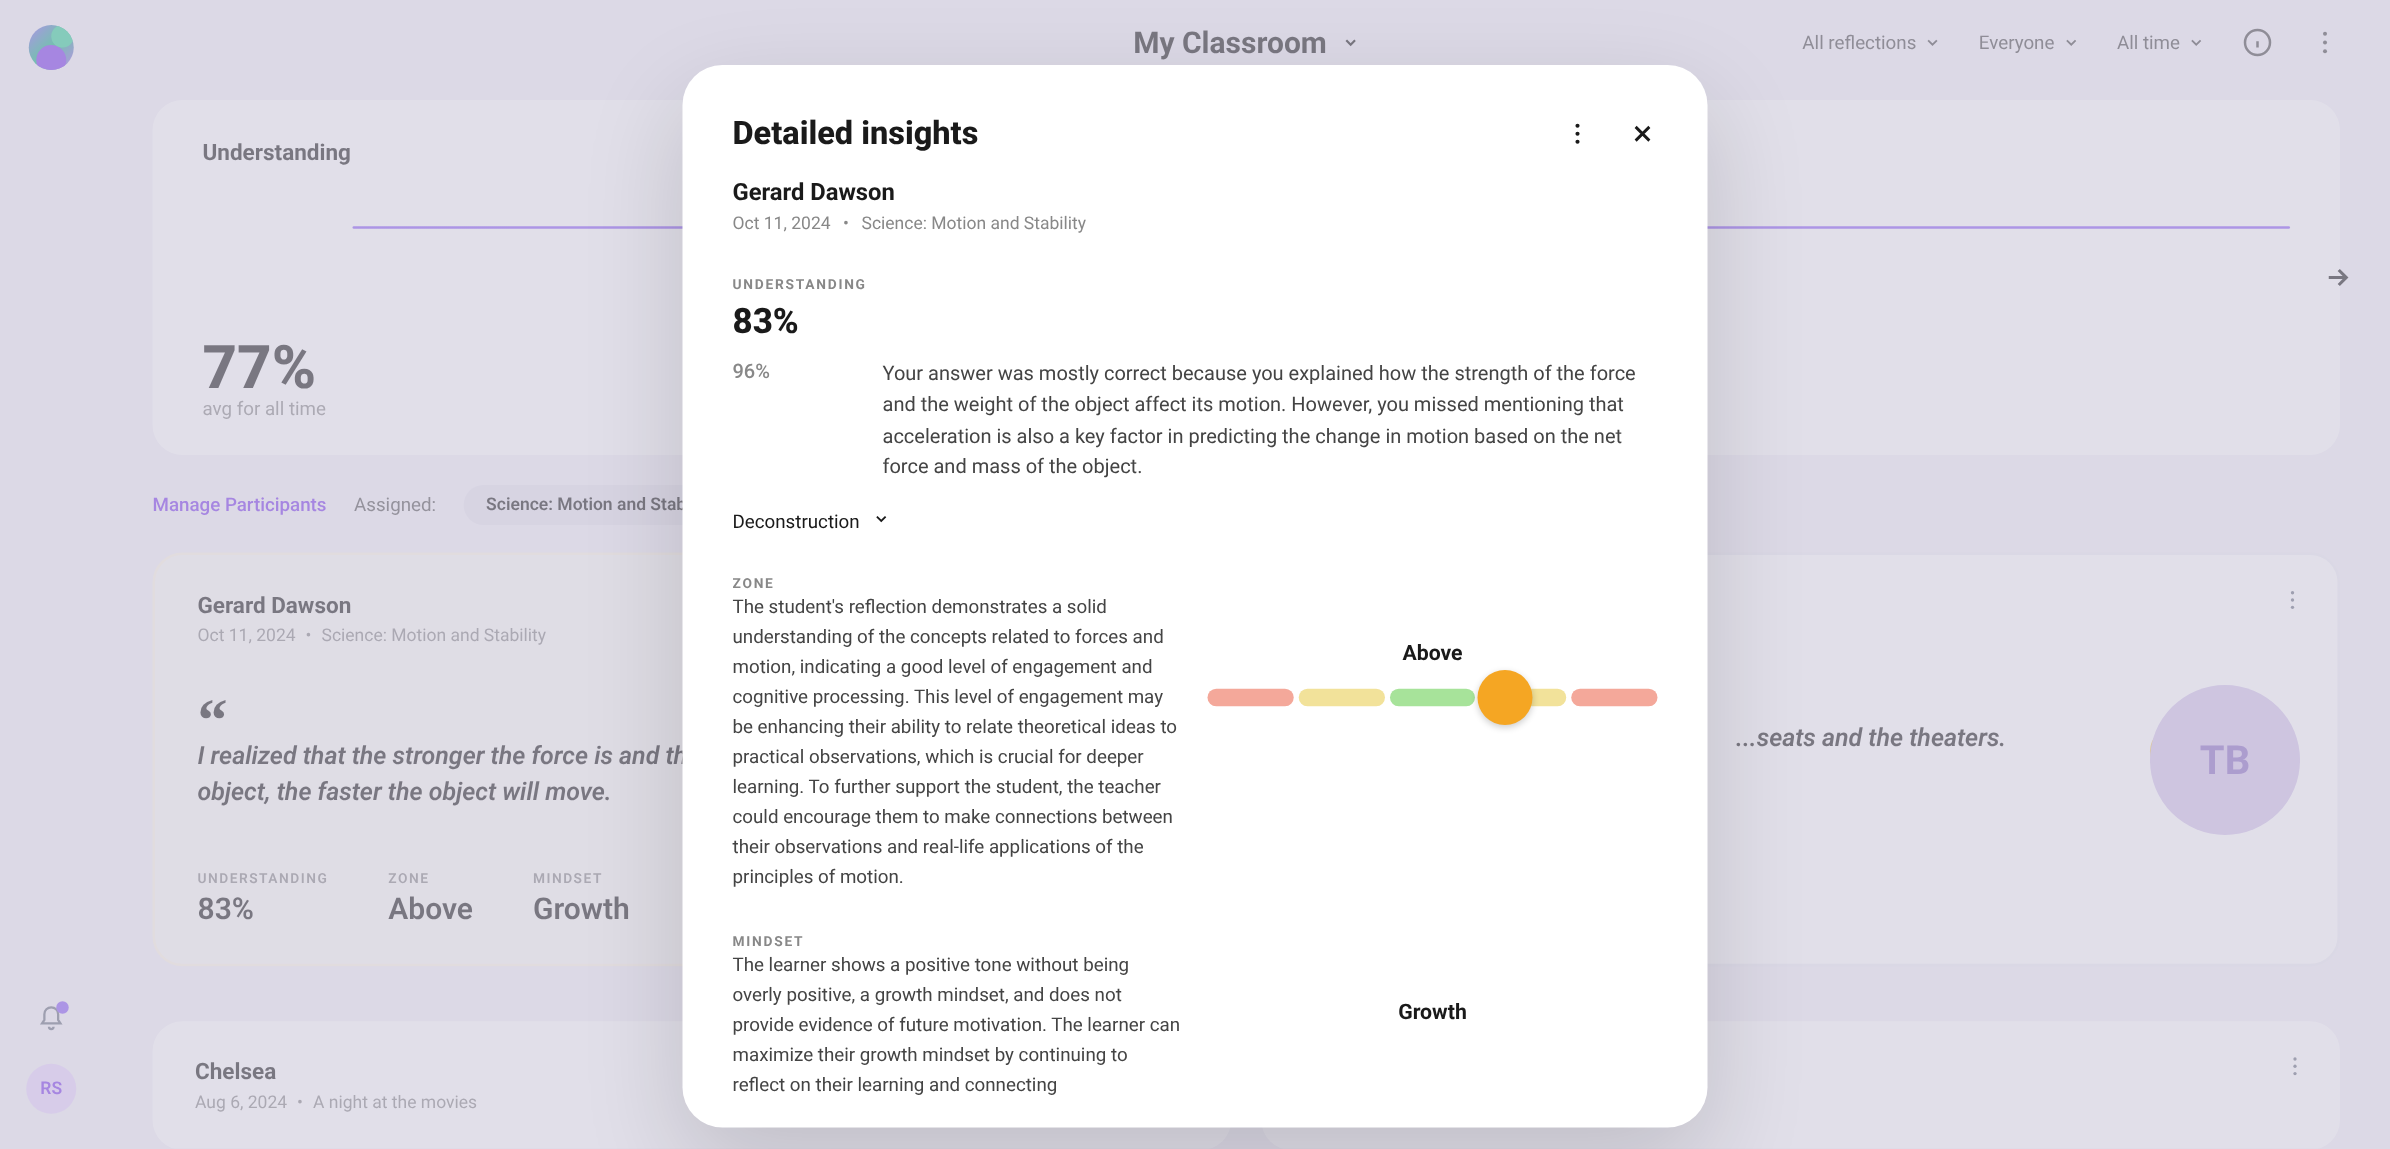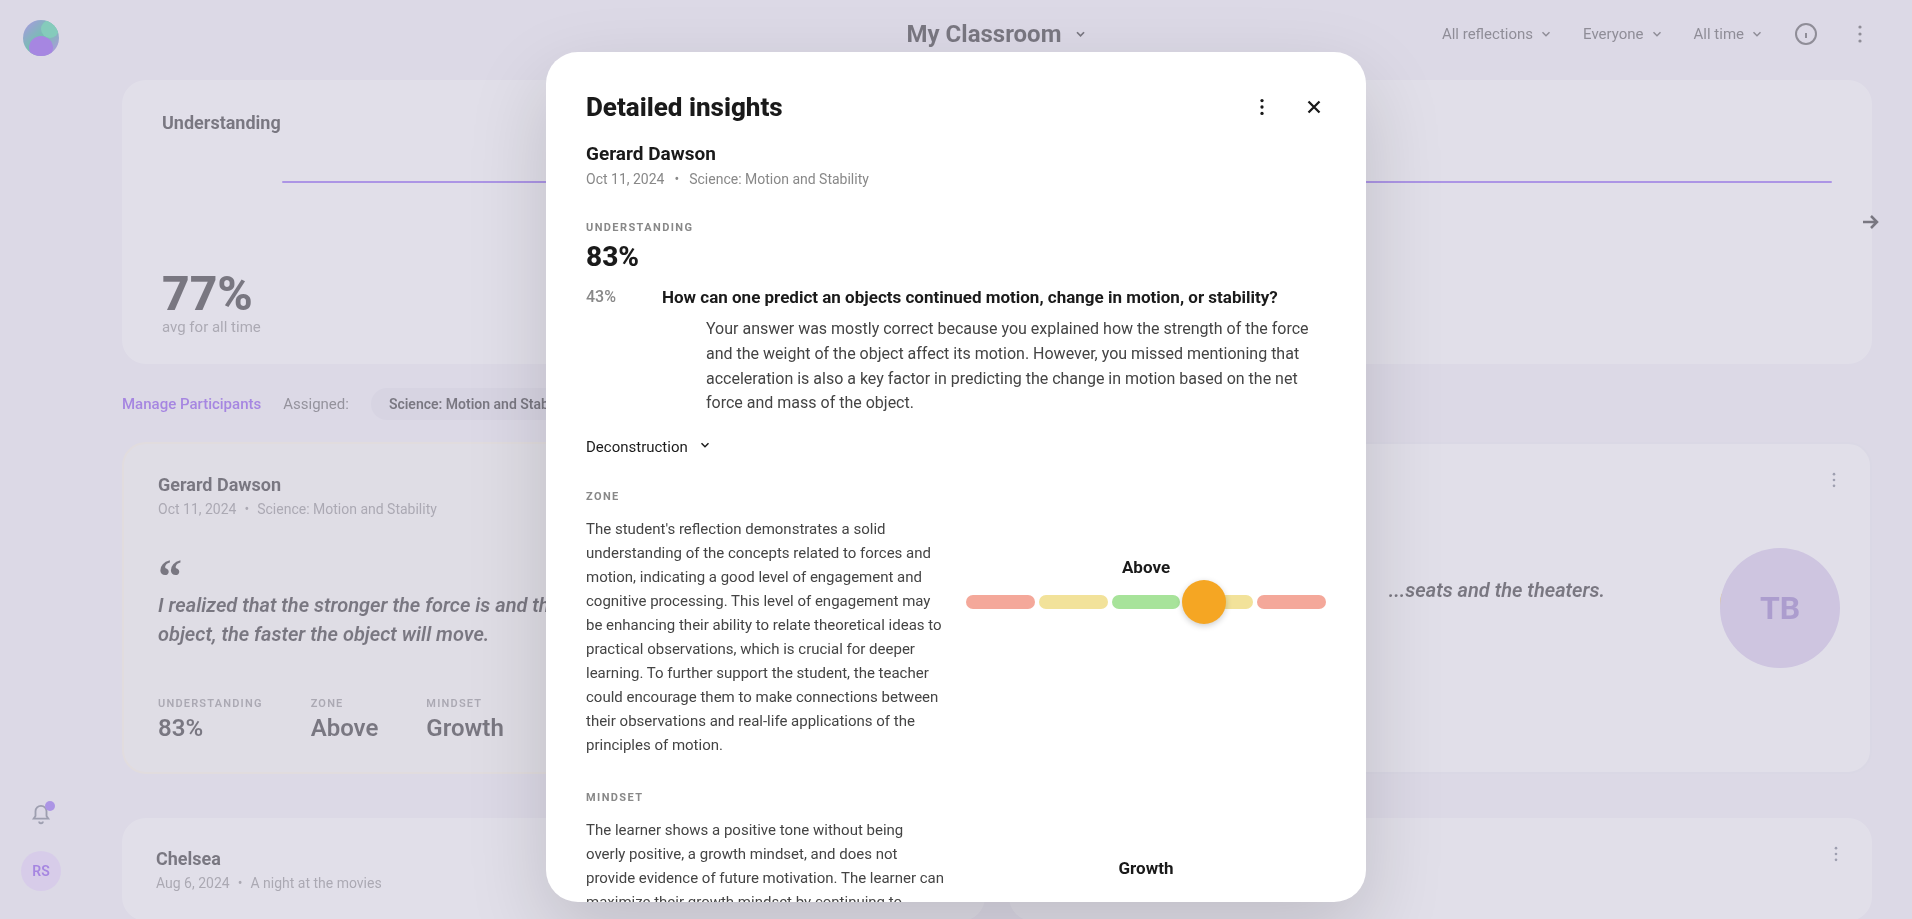--- a/index.html
+++ b/index.html
@@ -69,21 +69,21 @@
 .m-meta { color:#888; font-size:14px; margin-top:6px; display:flex; align-items:center; gap:10px;}
 .section-label { font-size:11px; letter-spacing:1.4px; color:#888; font-weight:700; margin-top:34px;}
 .big-pct { font-size:28px; font-weight:800; margin-top:6px;}
 .q-row { display:flex; gap:34px; margin-top:14px;}
 .q-pct { color:#888; font-size:16px; font-weight:500; width:42px;}
 .q-body { flex:1;}
 .q-title { font-size:17px; font-weight:700; margin-bottom:10px;}
 .q-text { font-size:16px; color:#444; line-height:1.55;margin-left:44px;}
 .deconstruction { display:flex; align-items:flex-start; gap:10px; margin-top:22px; font-size:15px; cursor:pointer;}
 
-.zone-row { display:flex; gap:20px; margin-top:14px; align-items:flex-start;}
+.zone-row { display:flex; gap:20px; align-items:flex-start;}
 .zone-text { flex:1; font-size:15px; color:#444; line-height:1.6; max-width:360px;}
 .gauge-wrap { width:360px; padding-top:40px; text-align:center;}
 .gauge-label { font-size:17px; font-weight:700; margin-bottom:18px;}
 .gauge { position:relative; height:14px; display:flex; gap:4px;}
 .seg { flex:1; border-radius:999px; }
 .seg.red { background:#f4a89a; }
 .seg.yellow { background:#f2e29a; }
 .seg.green { background:#a7e39a; }
 .knob { position:absolute; width:44px; height:44px; border-radius:50%; top:50%; transform:translate(-50%,-50%); box-shadow: 0 2px 6px rgba(0,0,0,0.2);}
 .knob.amber { background:#f5a623; left:66%;}
@@ -267,23 +267,22 @@
     <div class="m-meta">
       <span>Oct 11, 2024</span>
       <span>•</span>
       <span>Science: Motion and Stability</span>
     </div>
 
     <div class="section-label">UNDERSTANDING</div>
     <div class="big-pct">83%</div>
 
     <div class="q-row">
-      <div class="q-pct">43%</div>
+      <div class="q-pct">96%</div>
       <div class="q-body">
-        <div class="q-title">How can one predict an objects continued motion, change in motion, or stability?</div>
         <div class="q-text">Your answer was mostly correct because you explained how the strength of the force and the weight of the object affect its motion. However, you missed mentioning that acceleration is also a key factor in predicting the change in motion based on the net force and mass of the object.</div>
       </div>
     </div>
 
     <div class="deconstruction">
       <span>Deconstruction</span>
       <svg class="chev-down" viewBox="0 0 24 24" fill="none" stroke="#1a1a1a" stroke-width="2.5">
           <path d="M6 9l6 6 6-6"></path>
         </svg>
     </div>

